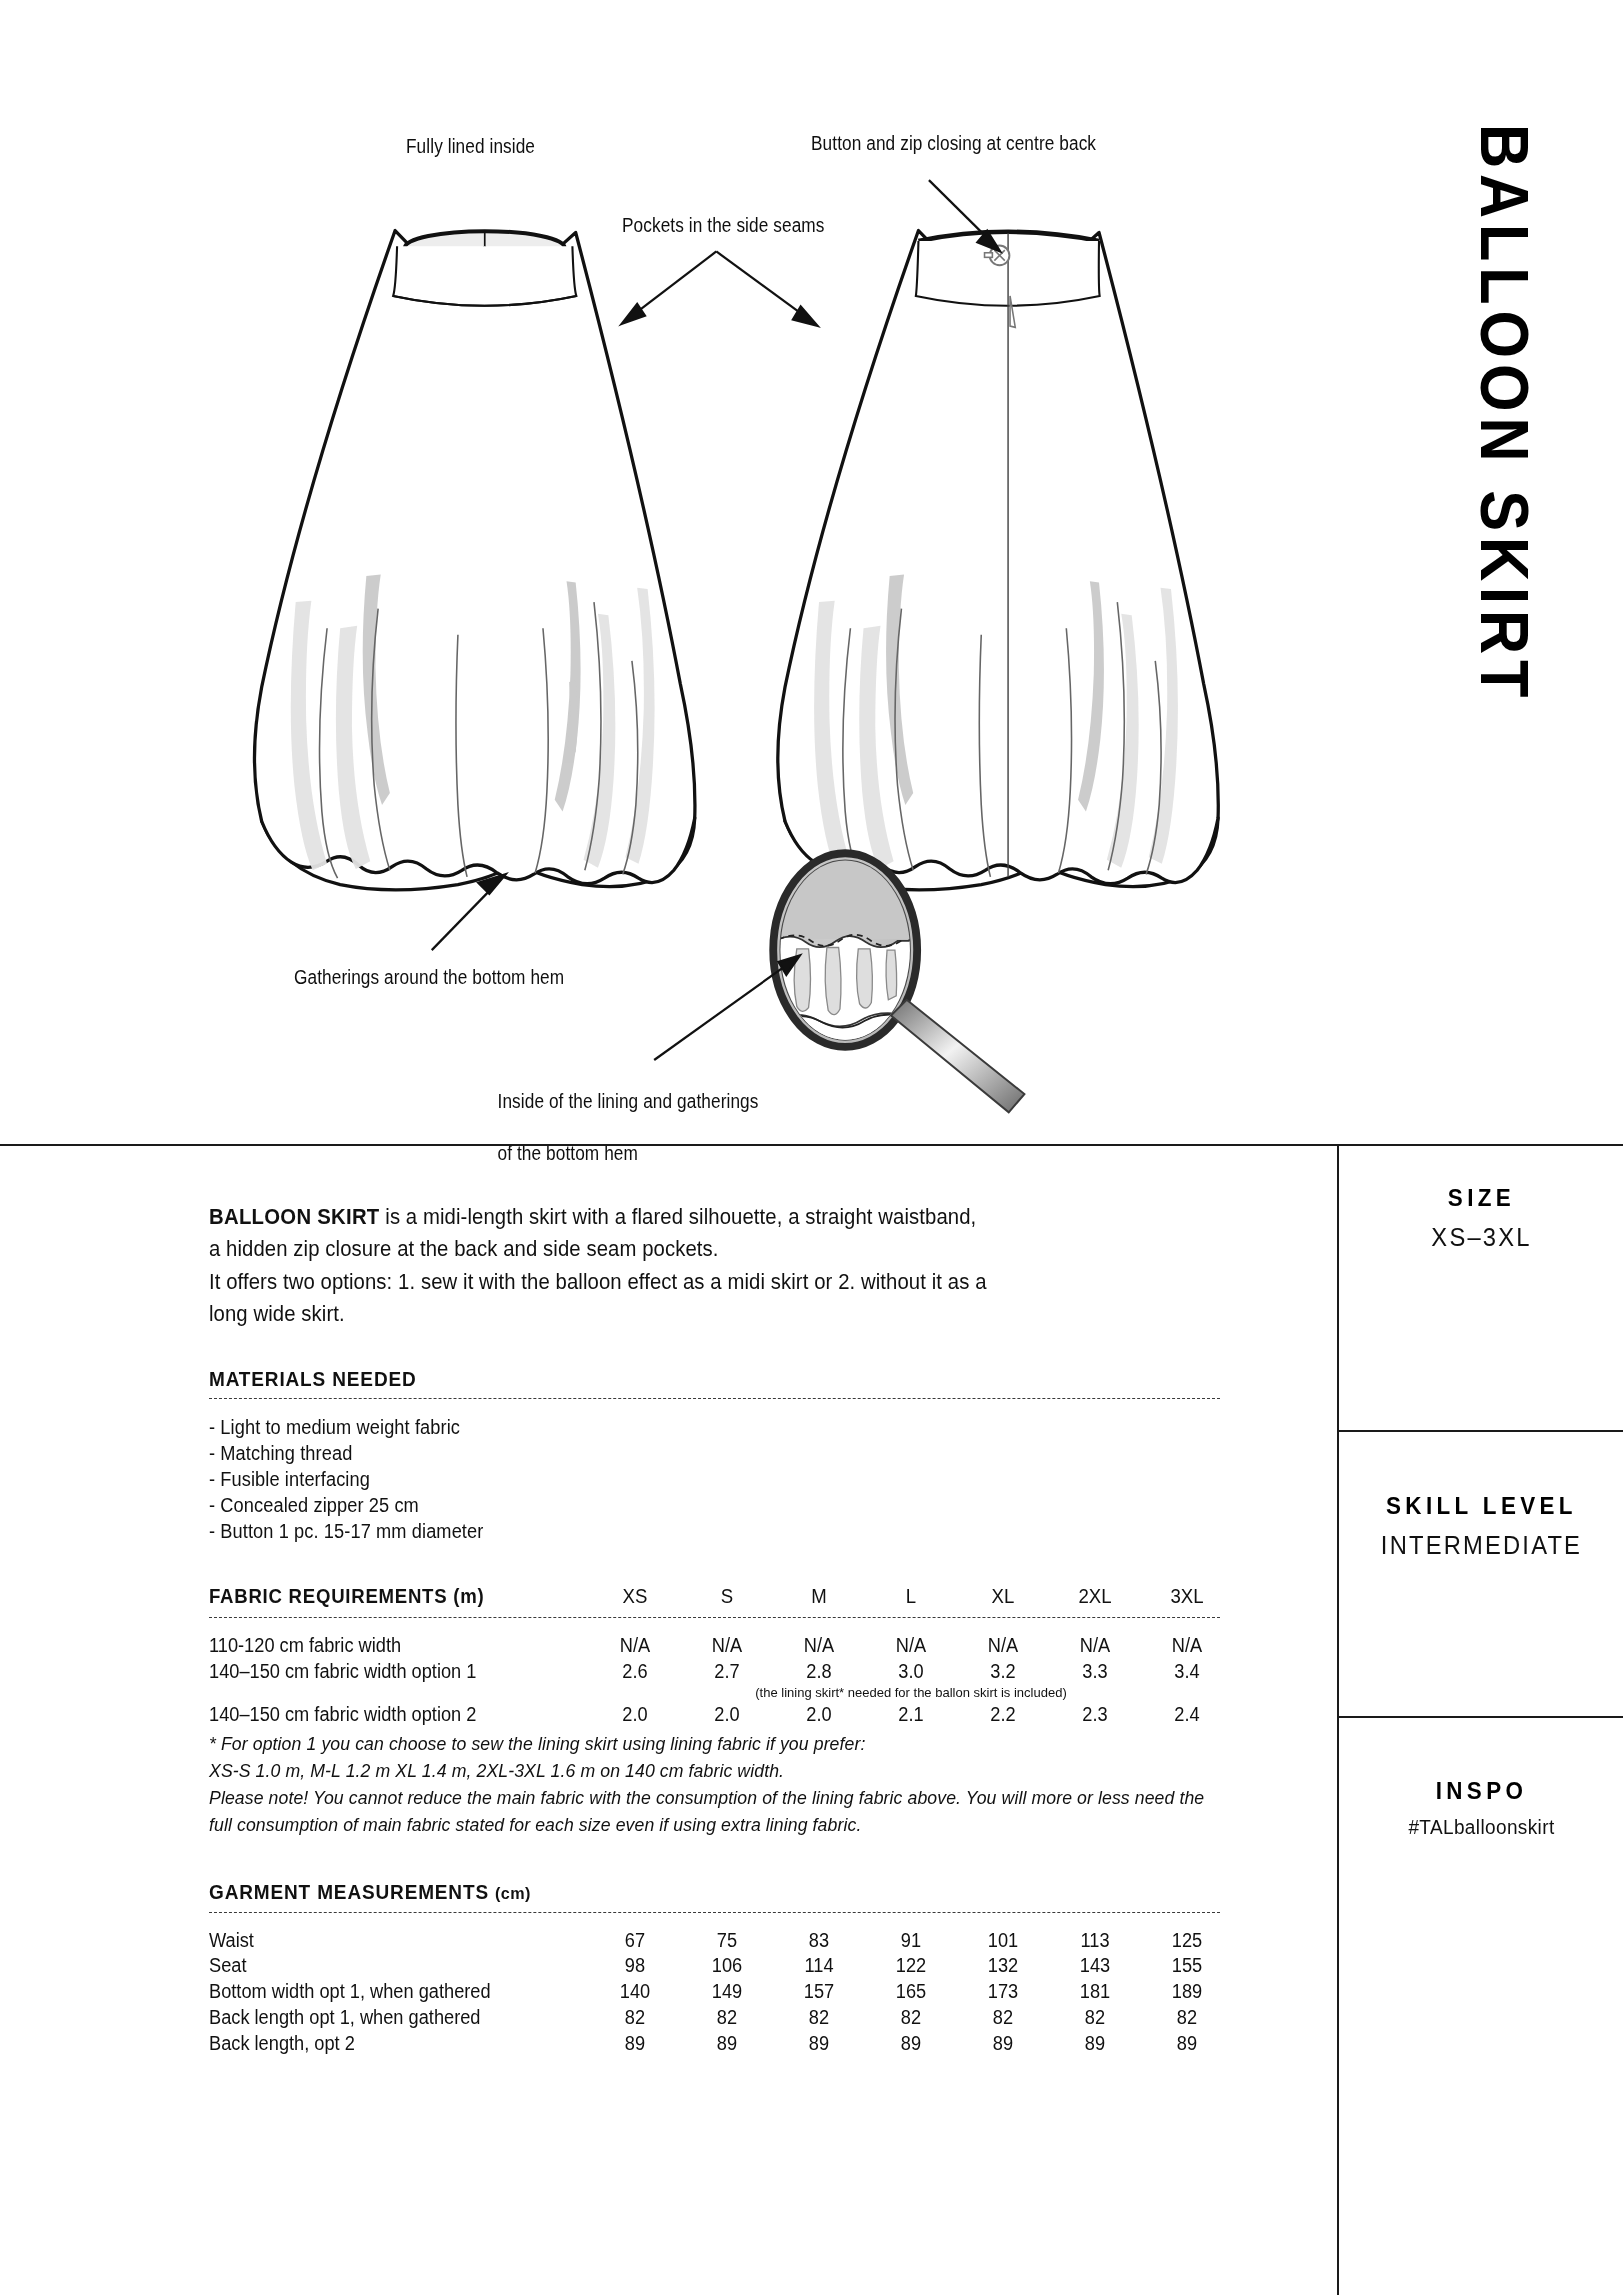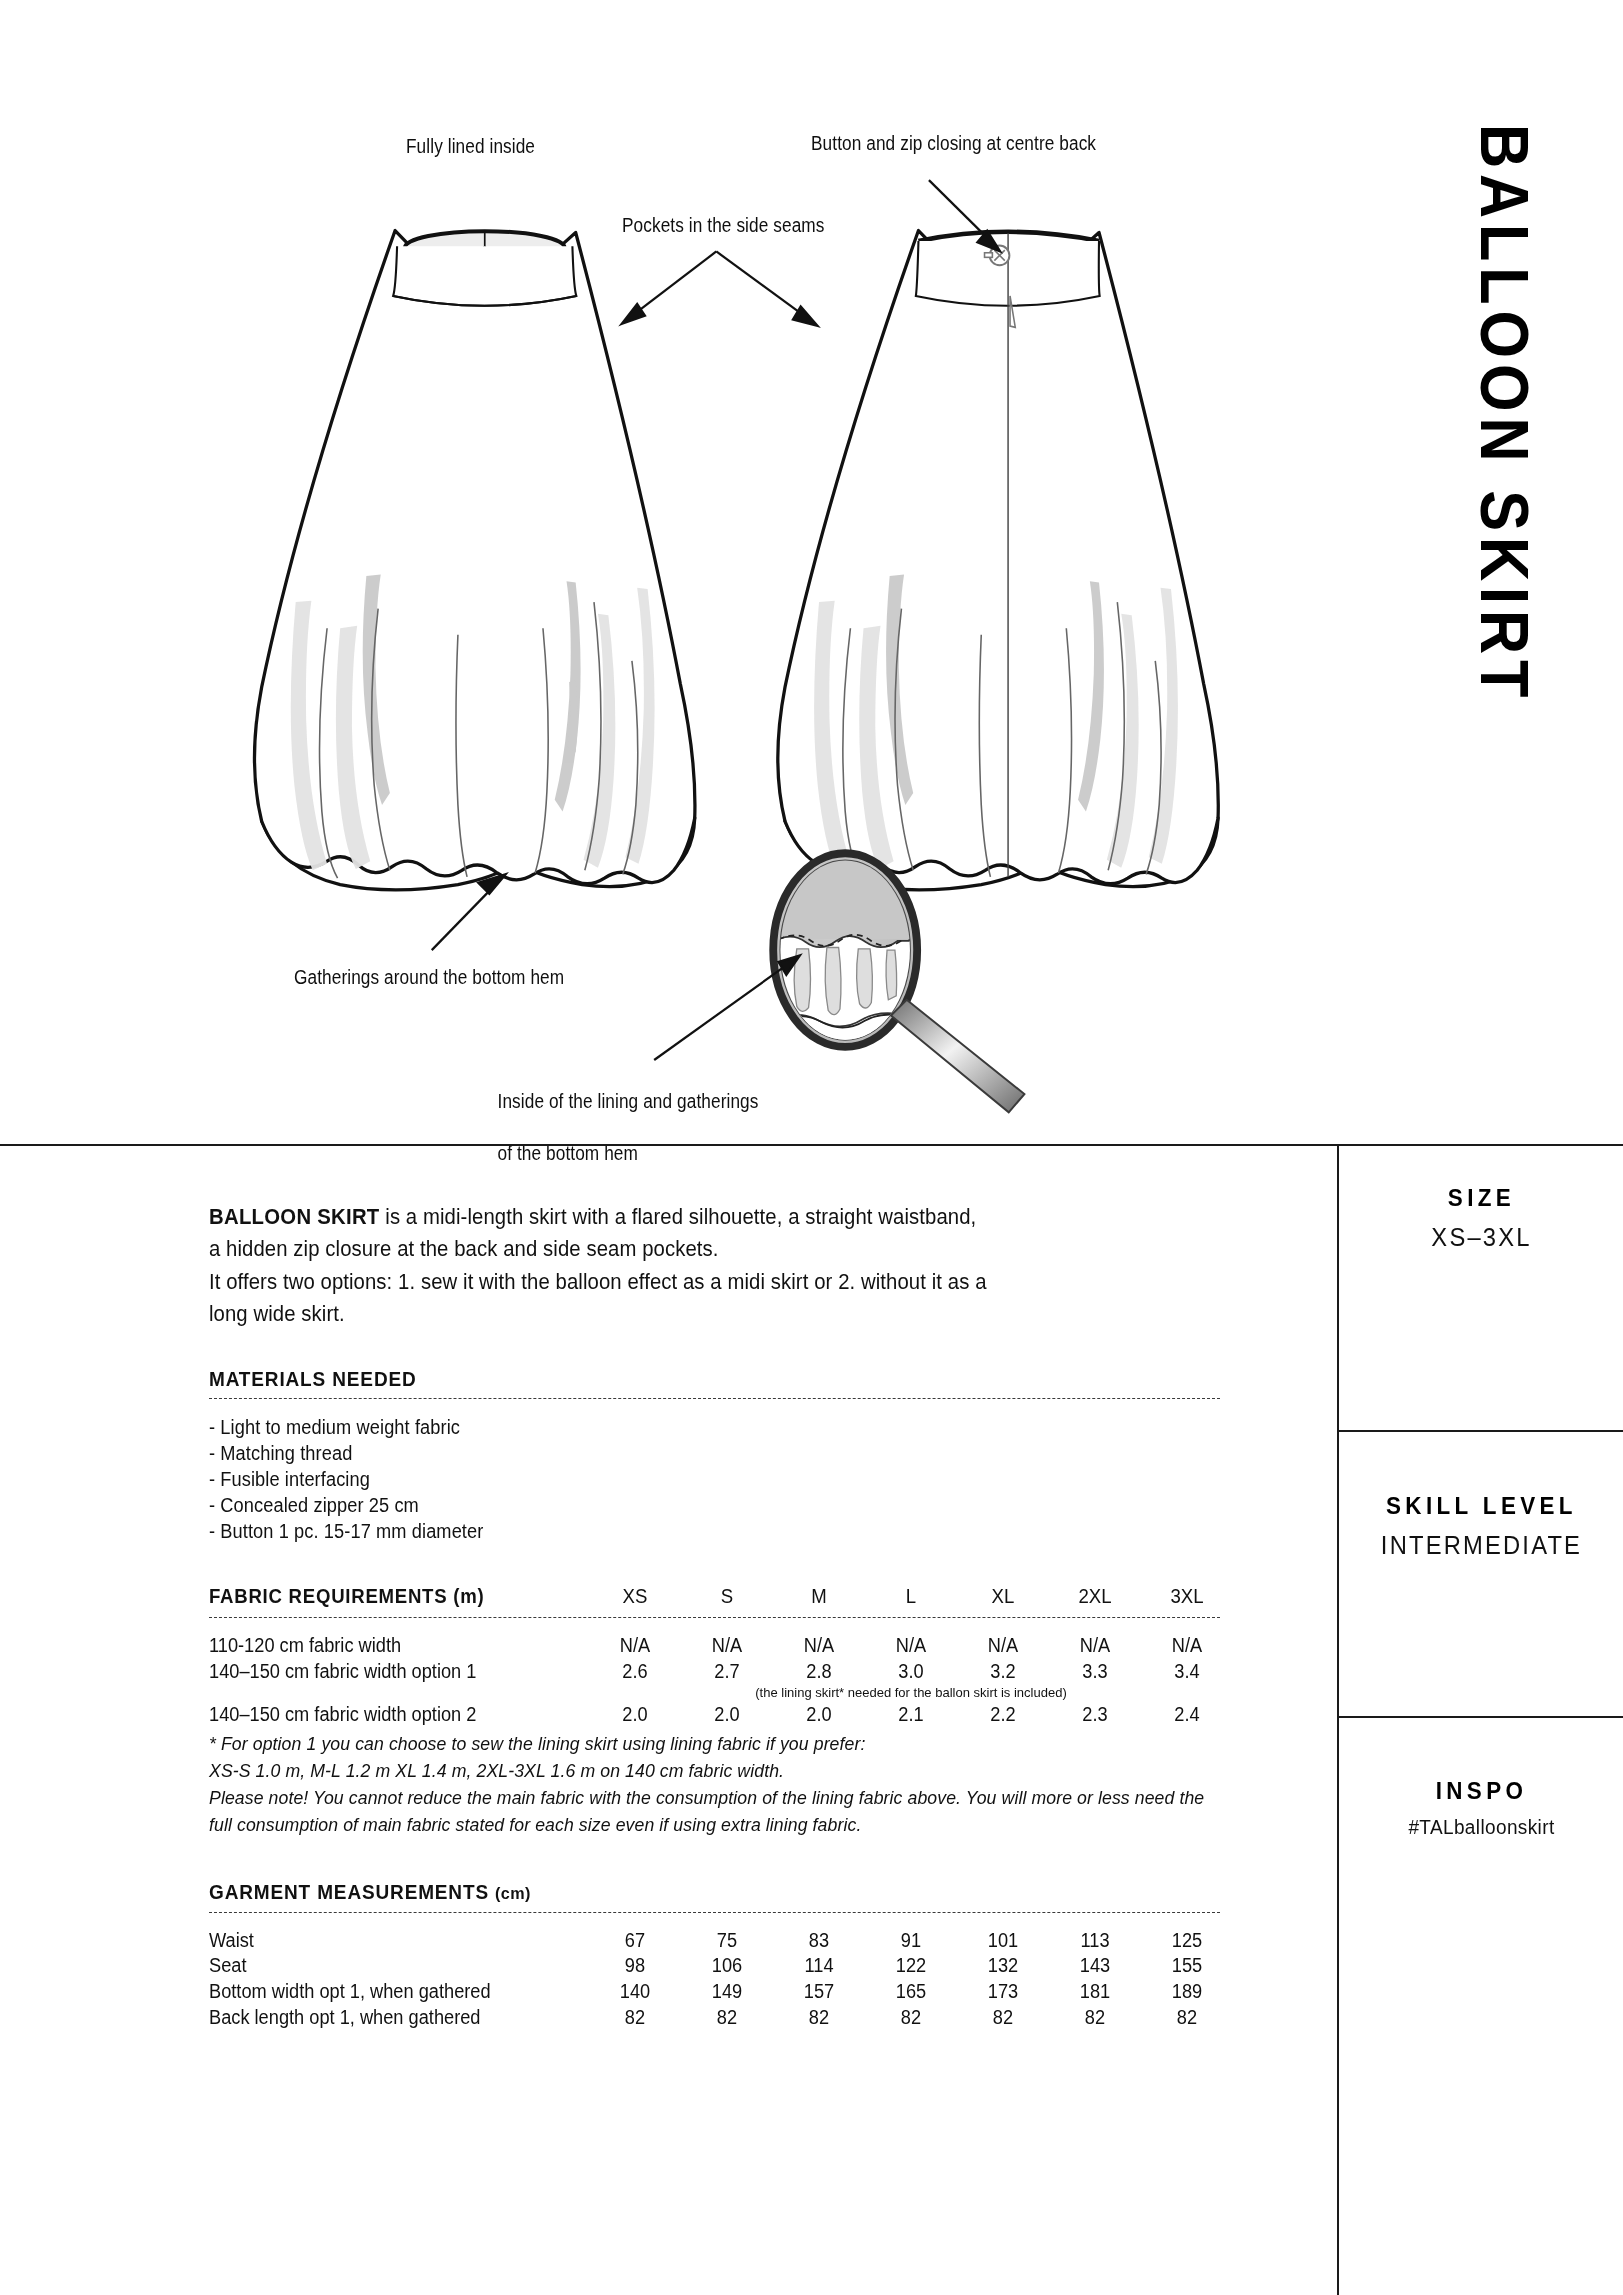--- a/index.html
+++ b/index.html
@@ -514,20 +514,30 @@
       <tr>
         <td class="lbl">Back length opt 1, when gathered</td>
         <td class="val">82</td>
         <td class="val">82</td>
         <td class="val">82</td>
         <td class="val">82</td>
         <td class="val">82</td>
         <td class="val">82</td>
         <td class="val">82</td>
       </tr>
+      <tr>
+        <td class="lbl">Back length, opt 2</td>
+        <td class="val">89</td>
+        <td class="val">89</td>
+        <td class="val">89</td>
+        <td class="val">89</td>
+        <td class="val">89</td>
+        <td class="val">89</td>
+        <td class="val">89</td>
+      </tr>
     </tbody>
       </table>
   </div>
 </div>
 
 <div id="sidebar">
   <div class="side-sep" id="side-sep-1"></div>
   <div class="side-sep" id="side-sep-2"></div>
 
   <div class="side-block" id="side-block-size">

